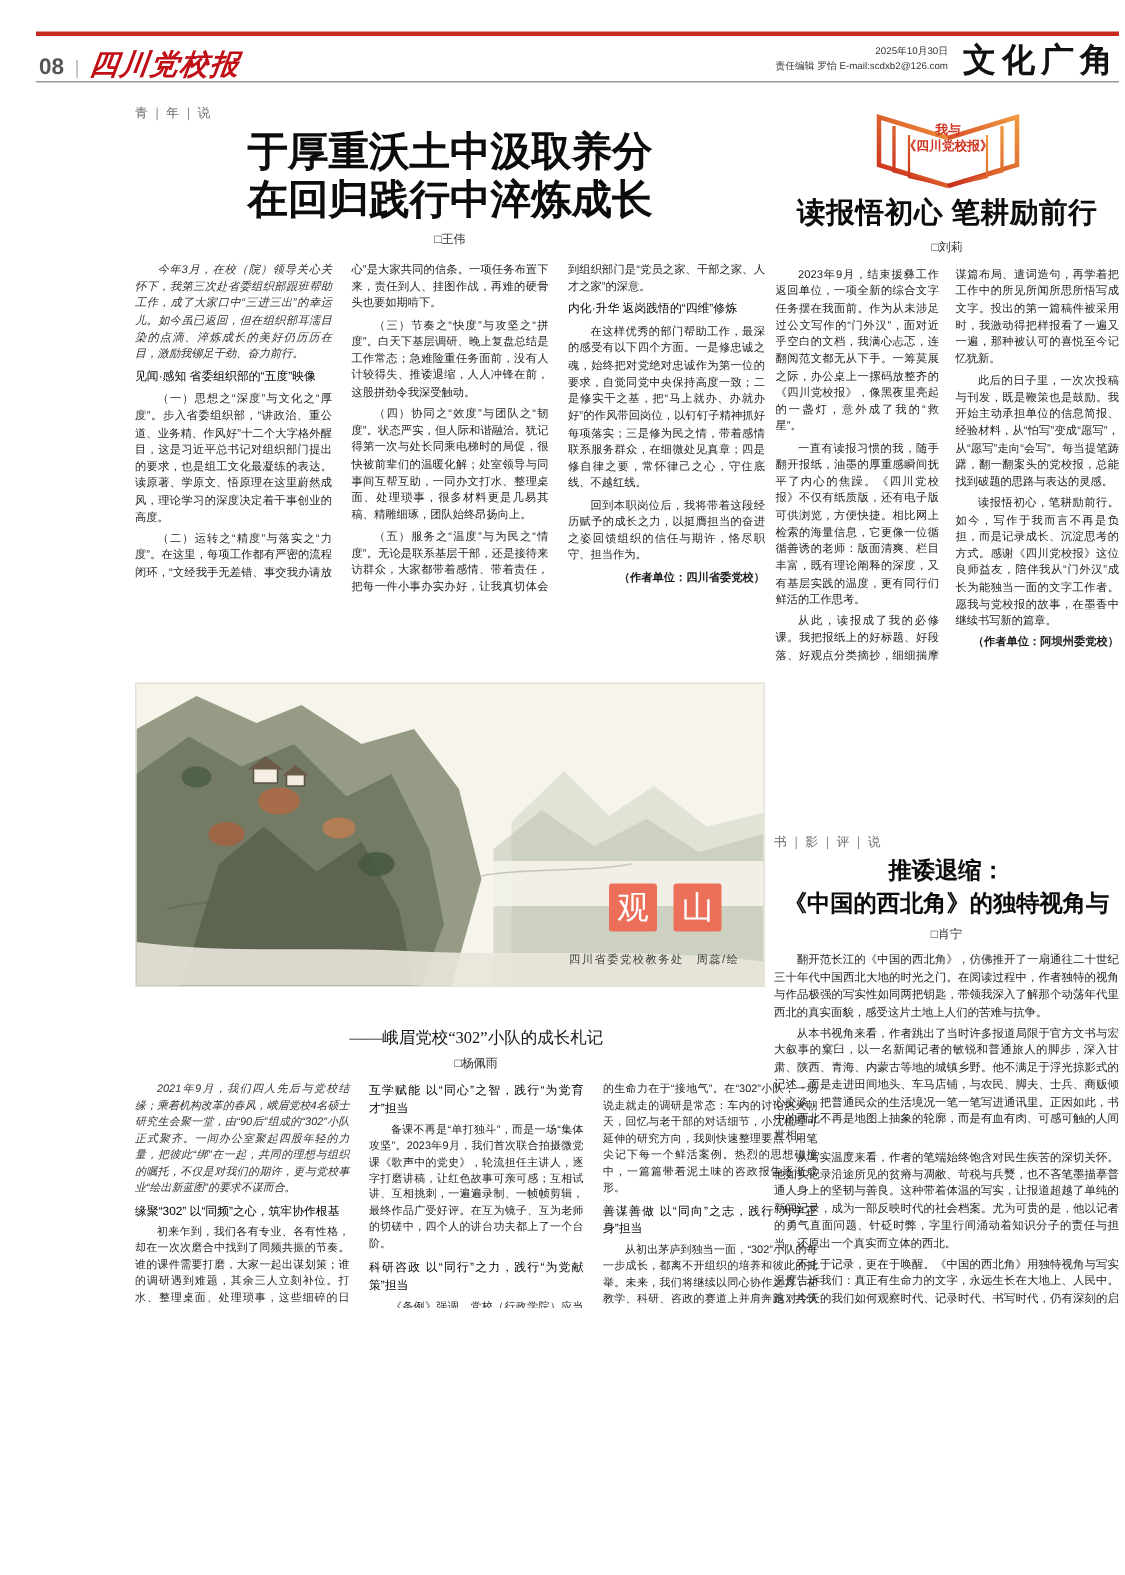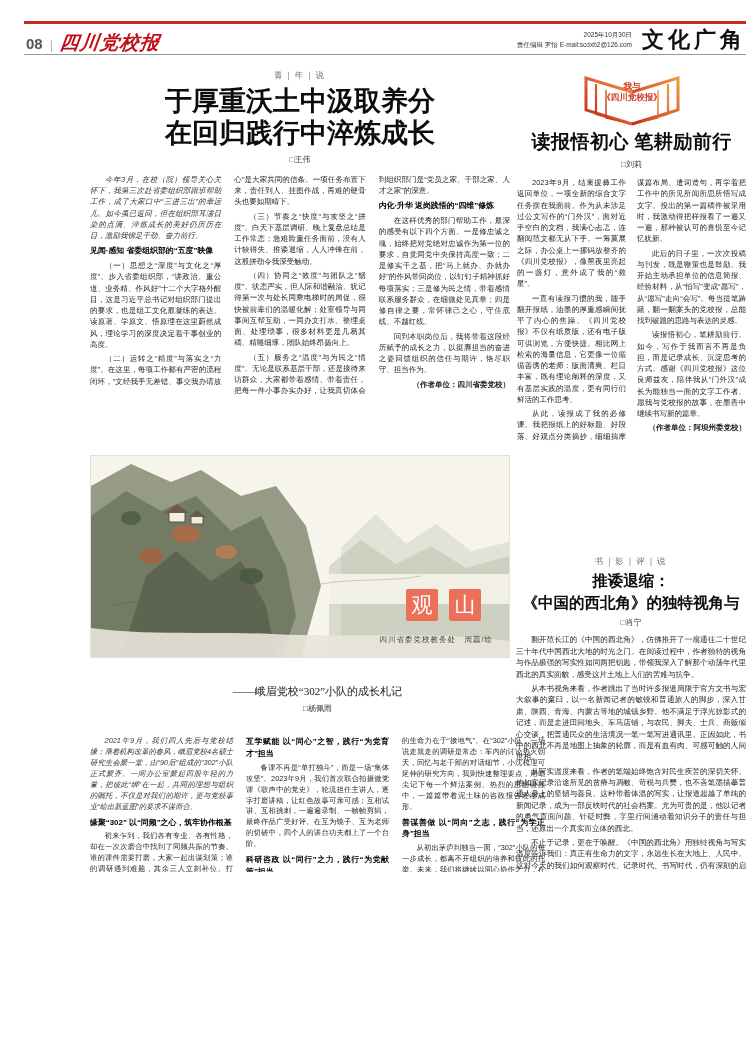--- a/index.html
+++ b/index.html
@@ -11,48 +11,48 @@
   .pagenum{font-size:15px;font-weight:bold;color:#555;}
   .pipe{color:#bbb;font-size:13px;}
   .masthead{font-size:19px;color:#c00f16;font-weight:bold;font-style:italic;
             font-family:"Liberation Serif","DejaVu Serif",serif;transform:skewX(-7deg);letter-spacing:1px;}
   .hright{position:absolute;right:0;top:-3px;display:flex;align-items:center;gap:10px;}
   .dateblock{text-align:right;font-size:6.5px;color:#333;line-height:1.6;}
   .sectiontitle{font-size:22px;font-weight:bold;color:#111;letter-spacing:4px;}
   .headrule{position:absolute;left:24px;top:54px;width:722px;height:1px;background:#9a9a9a;}
 
   .article{position:absolute;}
-  .tag{text-align:center;font-size:8.5px;color:#6b6b6b;letter-spacing:2px;}
+  .tag{text-align:left;font-size:8.5px;color:#6b6b6b;letter-spacing:2px;}
   .title{text-align:center;font-weight:bold;color:#0c0c0c;
          font-family:"Liberation Serif","DejaVu Serif",serif;}
   .byline{text-align:center;font-size:8px;color:#333;margin-top:4px;}
   .body{text-align:justify;font-size:7.5px;line-height:1.5;color:#1e1e1e;}
   .body p{margin:0 0 3px 0;text-indent:2em;}
-  .body p.sub{font-weight:bold;text-indent:0;font-size:7.9px;color:#000;margin:4px 0 3px 0;}
+  .body p.sub{font-weight:normal;text-indent:0;font-size:7.9px;color:#000;margin:4px 0 3px 0;}
   .body p.intro{font-style:italic;color:#333;}
   .body p.author{text-align:right;text-indent:0;font-weight:bold;font-family:Liberation Serif, serif;}
 
   #youth{left:90px;top:70px;width:420px;}
   #youth .title{font-size:27px;line-height:1.2;margin-top:3px;}
   #youth .body{column-count:3;column-gap:13px;height:288px;margin-top:9px;}
 
   #reading{left:517px;top:72px;width:229px;}
   #reading .logo{display:block;margin:0 auto;}
   #reading .title{font-size:19px;margin-top:1px;letter-spacing:0.5px;}
   #reading .body{column-count:2;column-gap:11px;height:380px;margin-top:7px;}
 
   #review{left:516px;top:556px;width:230px;}
   #review .title{font-size:15.5px;line-height:1.4;margin-top:2px;}
   #review .body{height:350px;margin-top:6px;font-size:7.6px;overflow:hidden;}
 
   #story{left:90px;top:680px;width:455px;}
   #story .title{font-size:24px;margin-top:2px;}
   #story .subtitle{text-align:center;font-size:11px;color:#151515;margin-top:4px;
                    font-family:"Liberation Serif","DejaVu Serif",serif;}
-  #story .body{column-count:3;column-gap:13px;height:238px;margin-top:22px;font-size:7.3px;}
+  #story .body{column-count:3;column-gap:13px;height:238px;margin-top:7px;font-size:7.3px;}
 
   #painting{position:absolute;left:90px;top:455px;width:420px;height:203px;
             border:1px solid #e4e1d6;box-sizing:border-box;background:#f7f4ec;}
   .g-title{position:absolute;right:28px;bottom:36px;display:flex;gap:11px;}
   .g-box{width:32px;height:32px;background:#ec7059;color:#fff;font-size:21px;line-height:33px;
          text-align:center;border-radius:2px;font-family:"Liberation Serif","DejaVu Serif",serif;}
   .g-caption{position:absolute;right:16px;bottom:12px;font-size:7.5px;color:#3d3d3d;letter-spacing:1px;}
 
   .footrule{position:absolute;left:24px;top:1004px;width:722px;height:1px;background:#c0c0c0;}
   .footer{position:absolute;left:88px;top:1012px;width:650px;font-size:6.5px;color:#555;}

